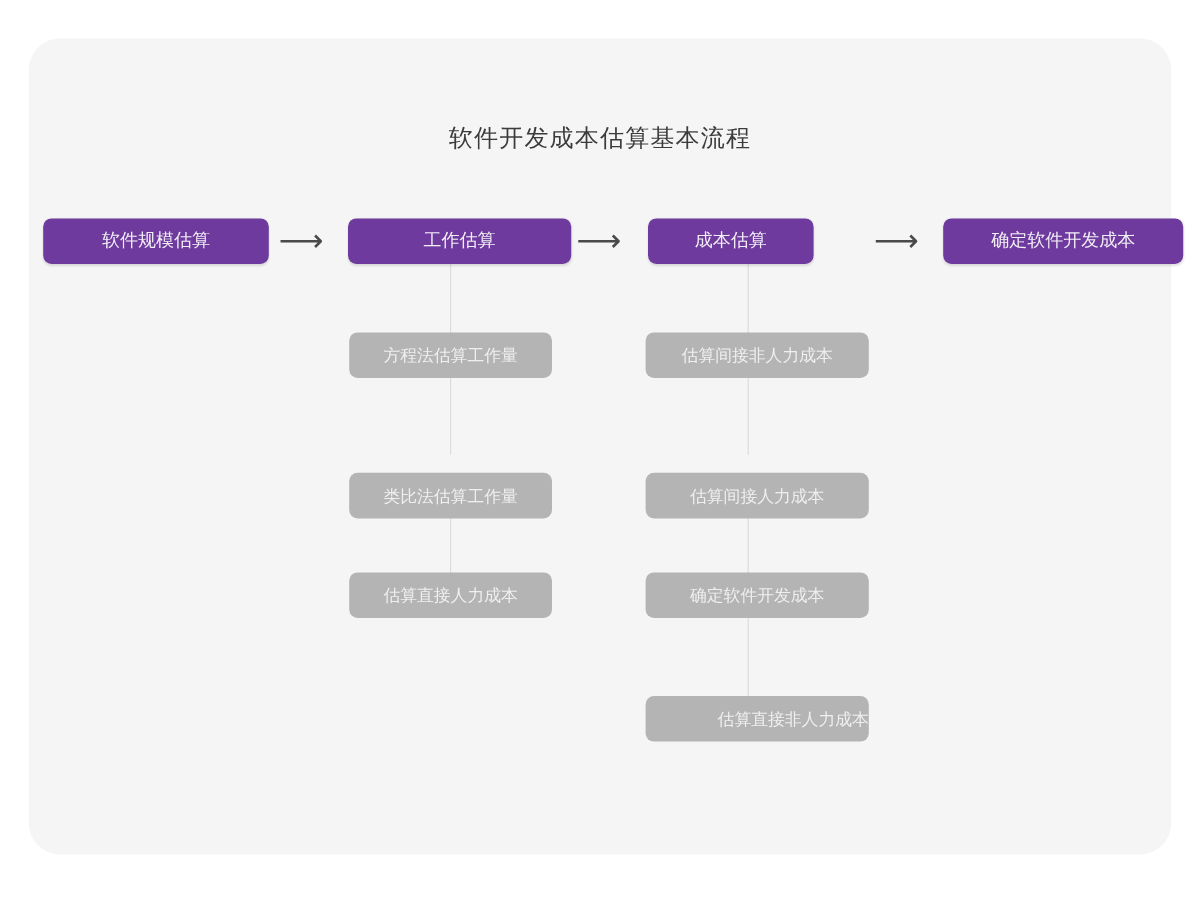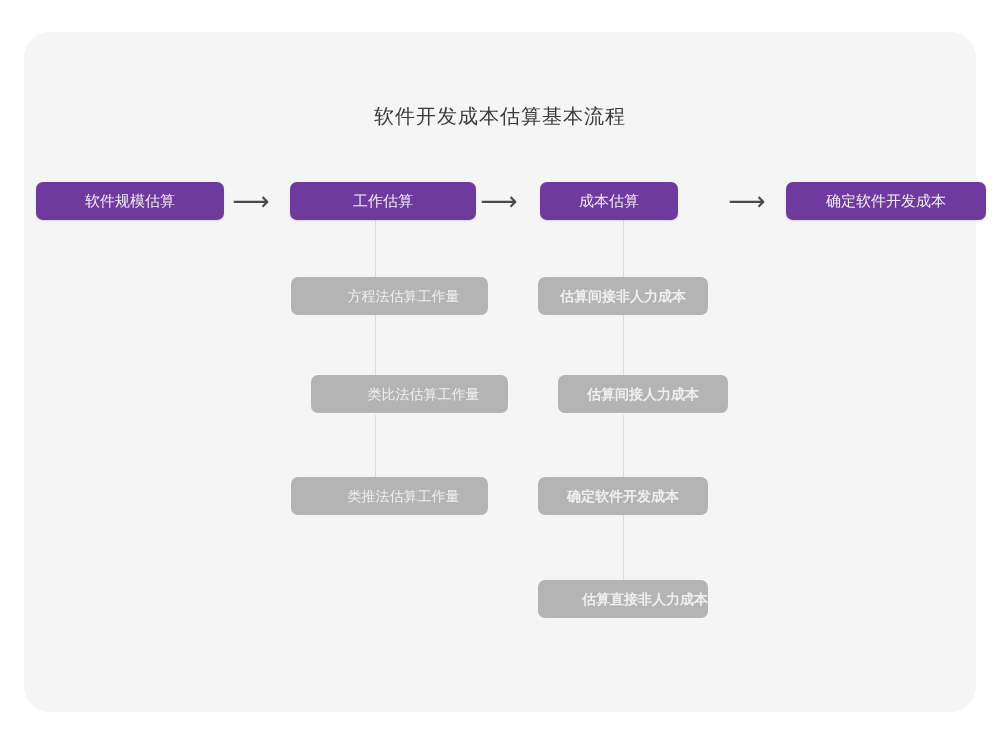--- a/index.html
+++ b/index.html
@@ -92,25 +92,25 @@
     position: absolute;
     height: 38px;
     background: #b4b4b4;
     border-radius: 7px;
     color: #efefef;
     font-size: 14px;
     line-height: 38px;
     text-align: center;
     white-space: nowrap;
   }
-  .col-a .sub-node { left: 291px; width: 169px; padding-left: 28px; }
-  .col-b .sub-node { left: 538px; width: 170px; font-weight: bold; }
+  .col-a .sub-node { left: 291px; width: 169px; }
+  .col-b .sub-node { left: 538px; width: 186px; }
 
   .r0 { top: 277px; }
-  .r1 { top: 375px; margin-left: 20px; }
+  .r1 { top: 394px; }
   .r2 { top: 477px; }
   .r3 { top: 580px; text-align: right; }
 </style>
 </head>
 <body>
 
 <div id="canvas">
 
   <div id="card"></div>
 
@@ -130,21 +130,21 @@
   <div class="stage-node s2">成本估算</div>
   <div class="stage-node s3">确定软件开发成本</div>
 
   <div class="flow-arrow a0">⟶</div>
   <div class="flow-arrow a1">⟶</div>
   <div class="flow-arrow a2">⟶</div>
 
   <div class="col-a">
     <div class="sub-node r0">方程法估算工作量</div>
     <div class="sub-node r1">类比法估算工作量</div>
-    <div class="sub-node r2">类推法估算工作量</div>
+    <div class="sub-node r2">估算直接人力成本</div>
   </div>
 
   <div class="col-b">
     <div class="sub-node r0">估算间接非人力成本</div>
     <div class="sub-node r1">估算间接人力成本</div>
     <div class="sub-node r2">确定软件开发成本</div>
     <div class="sub-node r3">估算直接非人力成本</div>
   </div>
 
 </div>

